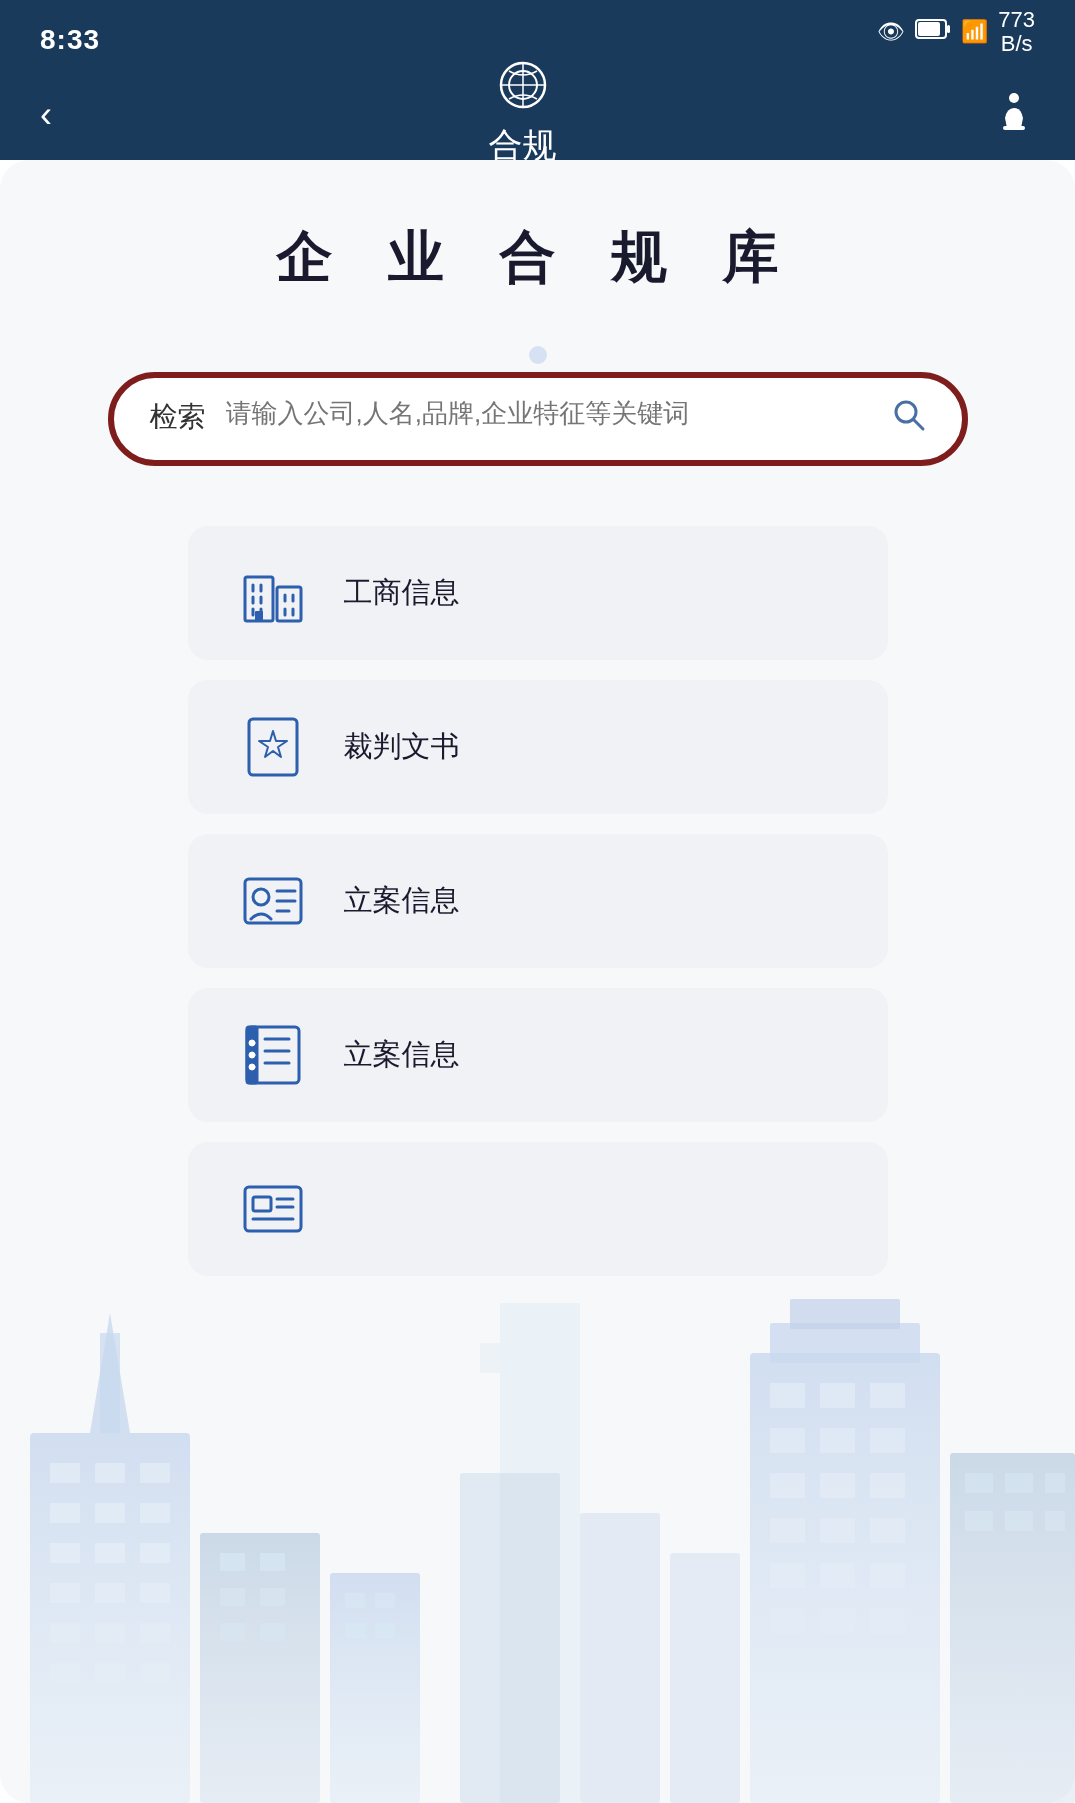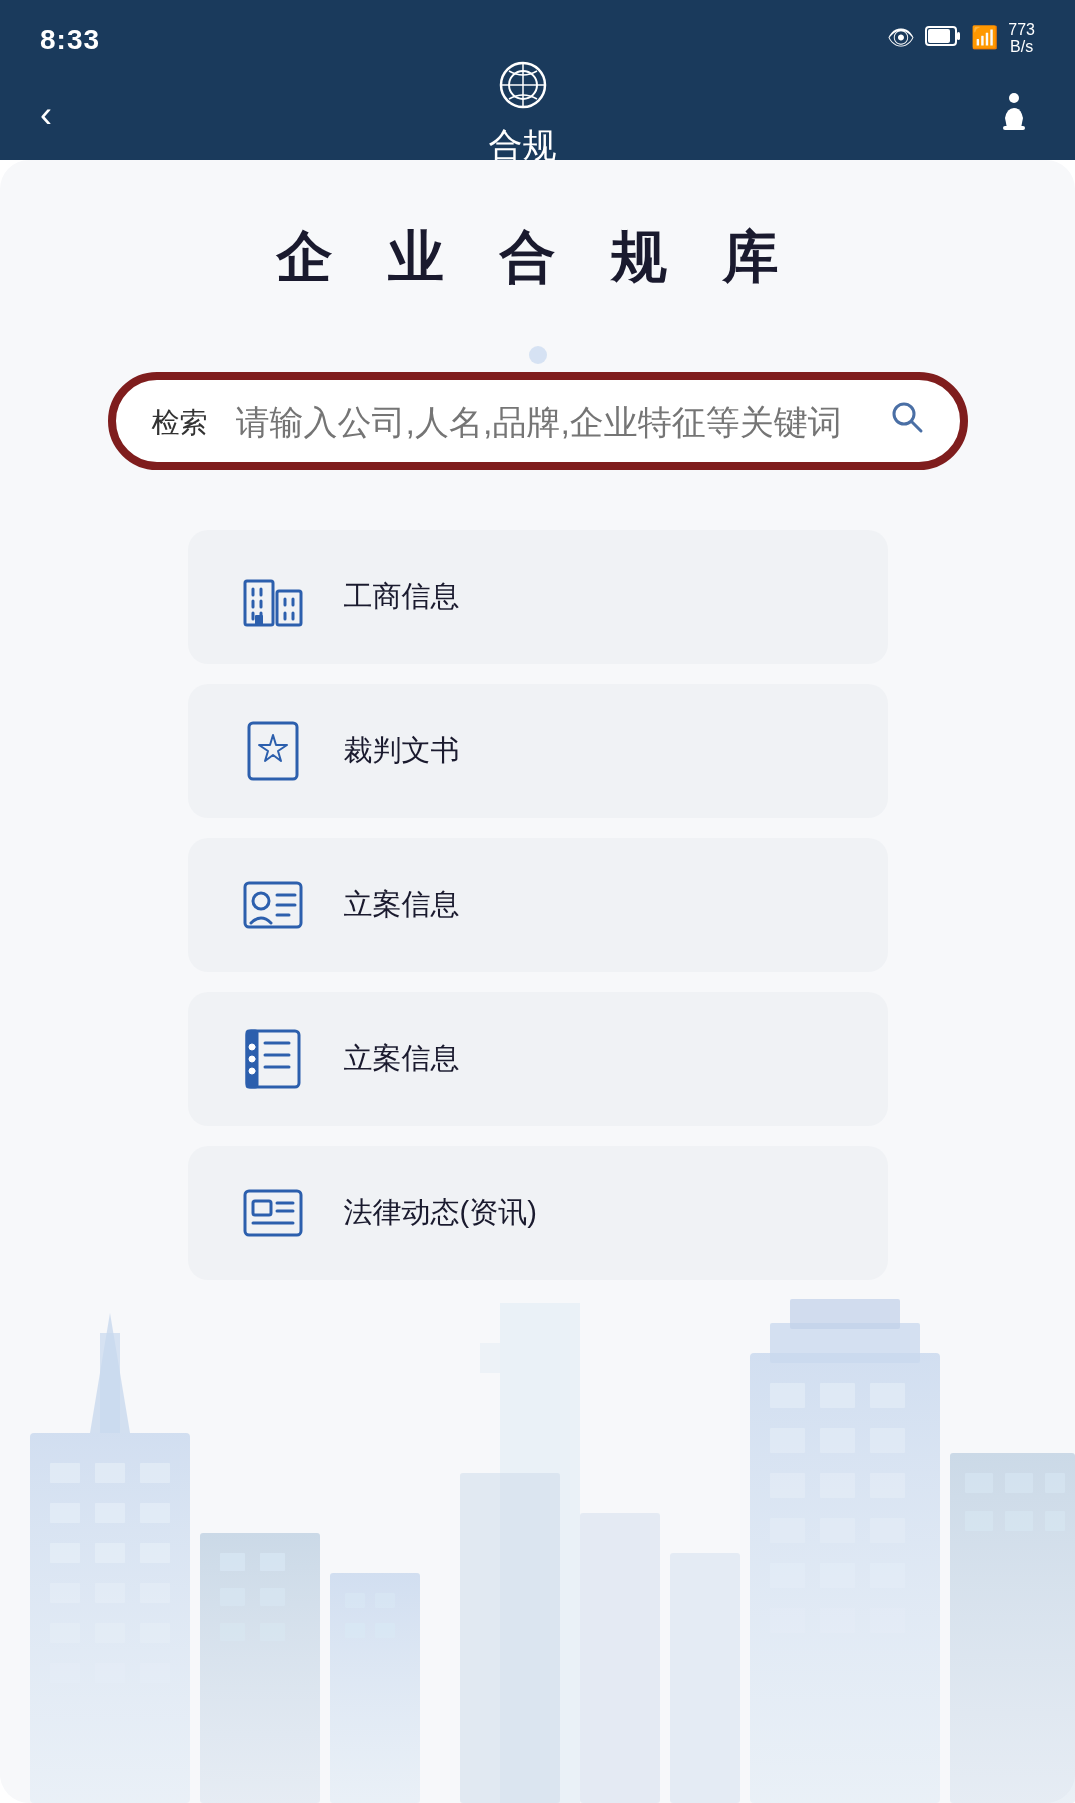--- a/index.html
+++ b/index.html
@@ -87,37 +87,37 @@
       margin-bottom: 50px;
     }
 
     
     .search-container {
       margin: 0 auto 60px;
       max-width: 860px;
     }
     .search-bar {
       display: flex;
-      align-items: flex-end;
+      align-items: flex-start;
       background: white;
-      border: 8px solid #7f1d1d;
+      border: 6px solid #7f1d1d;
       border-radius: 60px;
       padding: 20px 36px;
-      gap: 28px;
+      gap: 20px;
       cursor: text;
     }
     .search-label {
       font-size: 28px;
       color: #333;
       font-weight: 500;
       white-space: nowrap;
     }
     .search-input-area {
       flex: 1;
-      font-size: 34px;
+      font-size: 26px;
       color: #aaa;
       border: none;
       outline: none;
       background: transparent;
     }
     .search-icon-btn {
       color: #4a6fa5;
       font-size: 32px;
       cursor: pointer;
     }
@@ -186,21 +186,21 @@
   <div class="status-icons">
     <span>👁</span>
     <span style="font-size:20px;">
       <svg width="36" height="22" viewBox="0 0 36 22">
         <rect x="1" y="2" width="30" height="18" rx="3" stroke="white" stroke-width="2" fill="none"></rect>
         <rect x="32" y="7" width="3" height="8" rx="1.5" fill="white"></rect>
         <rect x="3" y="4" width="22" height="14" rx="2" fill="white"></rect>
       </svg>
     </span>
     <span>📶</span>
-    <span style="font-size:16px; line-height:1.1; text-align:center;">773<br>B/s</span>
+    <span style="font-size:22px; line-height:1.1; text-align:center;">773<br>B/s</span>
   </div>
 </div>
 
 <div class="nav-bar">
   <span class="nav-back">‹</span>
   <div class="nav-title">
 
     <svg class="nav-logo" viewBox="0 0 48 48">
       <circle cx="24" cy="24" r="22" stroke="white" stroke-width="2.5" fill="none"></circle>
       <circle cx="24" cy="24" r="14" stroke="white" stroke-width="2" fill="none"></circle>
@@ -308,21 +308,20 @@
     <div class="menu-item">
       <div class="menu-icon">
         <svg viewBox="0 0 64 64" fill="none" stroke="#2c5fad" stroke-width="3" stroke-linecap="round" stroke-linejoin="round">
           <rect x="4" y="10" width="56" height="44" rx="4"></rect>
           <rect x="12" y="20" width="18" height="14" rx="2"></rect>
           <line x1="36" y1="22" x2="52" y2="22"></line>
           <line x1="36" y1="30" x2="52" y2="30"></line>
           <line x1="12" y1="42" x2="52" y2="42"></line>
         </svg>
       </div>
-      <span class="menu-text">法律动态(资讯)</span>
     </div>
 
   </div>
 
   <div class="cityscape">
     <svg width="1075" height="550" viewBox="0 0 1075 550" preserveAspectRatio="xMidYMax meet">
 
       <defs>
         <linearGradient id="buildingGrad" x1="0" y1="0" x2="0" y2="1">
           <stop offset="0%" stop-color="#c8d8ee" stop-opacity="0.8"></stop>

